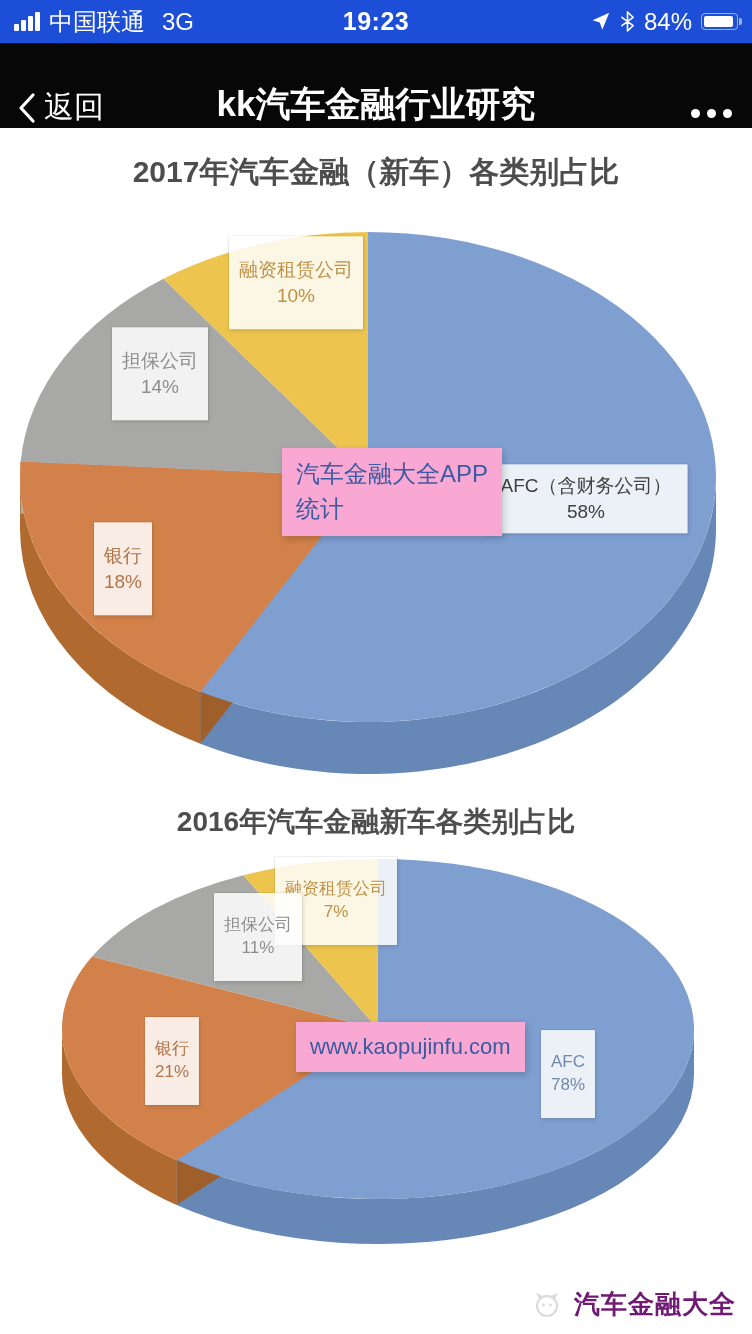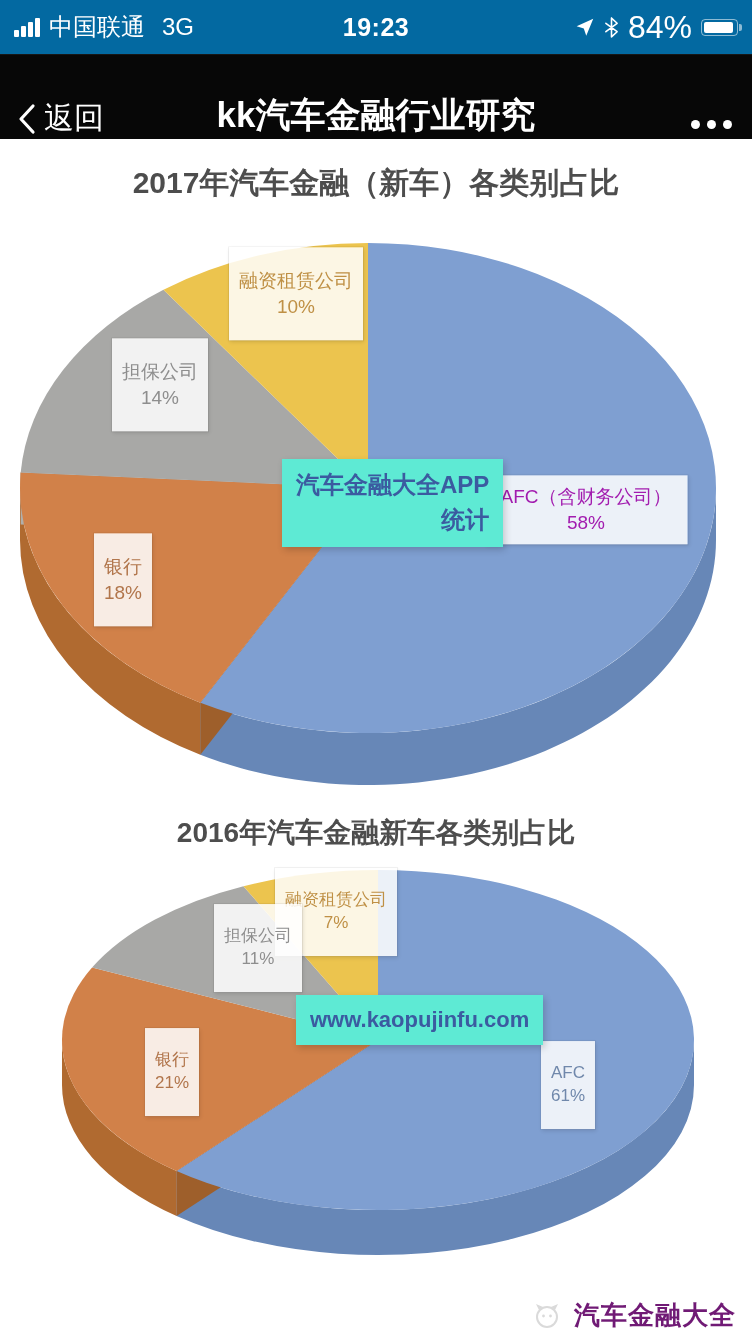--- a/index.html
+++ b/index.html
@@ -1,30 +1,30 @@
 <!DOCTYPE html>
 <html><head>
 <meta charset="utf-8">
 <style>
   * { margin:0; padding:0; box-sizing:border-box; }
   html,body { width:752px; height:1334px; background:#fff; overflow:hidden;
               font-family:"Liberation Sans", sans-serif; }
 
   
-  .status-bar { position:relative; height:55px; background:#0369a1; color:#fff;
+  .status-bar { position:relative; height:44px; background:#1d4ed8; color:#fff;
                 display:flex; align-items:center; justify-content:space-between;
                 padding:0 14px; border-bottom:1px solid #161616; }
   .sb-left, .sb-right { display:flex; align-items:center; gap:9px; }
   .signal { display:flex; align-items:flex-end; gap:2px; height:19px; }
   .signal i { display:block; width:5px; background:#fff; border-radius:1px; }
   .carrier { font-size:24px; }
   .network { font-size:24px; margin-left:8px; }
   .sb-time { position:absolute; left:50%; transform:translateX(-50%);
              font-size:25px; font-weight:600; letter-spacing:0.5px; }
-  .pct { font-size:32px; }
+  .pct { font-size:24px; }
   .battery { position:relative; width:37px; height:17px;
              border:1px solid rgba(255,255,255,0.55); border-radius:4px; }
   .battery .fill { position:absolute; left:2px; top:2px; bottom:2px; width:84%;
                    background:#fff; border-radius:2px; }
   .battery .nub { position:absolute; right:-5px; top:4px; width:3px; height:7px;
                   background:rgba(255,255,255,0.55); border-radius:0 2px 2px 0; }
 
   
   .nav-bar { position:relative; height:84px; background:#070707; color:#fff;
              display:flex; align-items:flex-end; justify-content:space-between;
@@ -47,22 +47,22 @@
   .p2 { height:420px; }
   .pie-wrap svg { position:absolute; inset:0; }
 
   .callout { position:absolute; transform:translate(-50%,-50%);
              background:rgba(255,255,255,0.85); text-align:center;
              padding:21px 10px; line-height:1.35; white-space:nowrap;
              box-shadow:0 0 0 1px rgba(0,0,0,0.05), 1px 2px 4px rgba(0,0,0,0.12); }
   .p1 .callout { font-size:19px; }
   .p2 .callout { font-size:17px; }
 
-  .wm-box { position:absolute; background:#5eead4; padding:9px 14px; text-align:right;
-            font-weight:bold; line-height:1.45; white-space:nowrap;
+  .wm-box { position:absolute; background:#f9a8d4; padding:9px 14px; text-align:left;
+            font-weight:normal; line-height:1.45; white-space:nowrap;
             box-shadow:2px 3px 7px rgba(0,0,0,0.18); }
   .p1 .wm-box { font-size:24px; }
   .p2 .wm-box { font-size:22px; }
 
   
   .c1-lease  { left:296px; top:80px;  }
   .c1-guar   { left:160px; top:171px; }
   .c1-bank   { left:123px; top:366px; }
   .c1-afc    { left:586px; top:296px; padding:9px 16px; }
   .wm1       { left:282px; top:245px; }
@@ -145,21 +145,21 @@
       <div>10%</div>
     </div>
     <div class="callout c1-guar" style="color: rgb(142, 142, 142);">
       <div>担保公司</div>
       <div>14%</div>
     </div>
     <div class="callout c1-bank" style="color: rgb(177, 117, 75);">
       <div>银行</div>
       <div>18%</div>
     </div>
-    <div class="callout c1-afc" style="color: #a21caf;">
+    <div class="callout c1-afc" style="color: #404040;">
       <div>AFC（含财务公司）</div>
       <div>58%</div>
     </div>
     <div class="wm-box wm1" style="color: rgb(59, 91, 160);">
       <div>汽车金融大全APP</div>
       <div>统计</div>
     </div>
   </div>
 
   <div class="chart-title t2">2016年汽车金融新车各类别占比</div>
@@ -183,23 +183,23 @@
     <div class="callout c2-guar" style="color: rgb(142, 142, 142);">
       <div>担保公司</div>
       <div>11%</div>
     </div>
     <div class="callout c2-bank" style="color: rgb(177, 117, 75);">
       <div>银行</div>
       <div>21%</div>
     </div>
     <div class="callout c2-afc" style="color: rgb(112, 136, 171);">
       <div>AFC</div>
-      <div>61%</div>
-    </div>
-    <div class="wm-box wm2" style="color: rgb(59, 91, 160);">
+      <div>78%</div>
+    </div>
+    <div class="wm-box wm2" style="color: rgb(59, 91, 160); margin-top: 38px;">
       <div>www.kaopujinfu.com</div>
     </div>
   </div>
 
   <div class="footer">
     <svg width="36" height="30" viewBox="0 0 36 30">
       <circle cx="17" cy="17" r="10" fill="none" stroke="#dadada" stroke-width="2"></circle>
       <path d="M9 10 L6 4 L13 7 Z M25 10 L28 4 L21 7 Z" fill="#dadada"></path>
       <circle cx="13.5" cy="16" r="1.4" fill="#dadada"></circle>
       <circle cx="20.5" cy="16" r="1.4" fill="#dadada"></circle>

